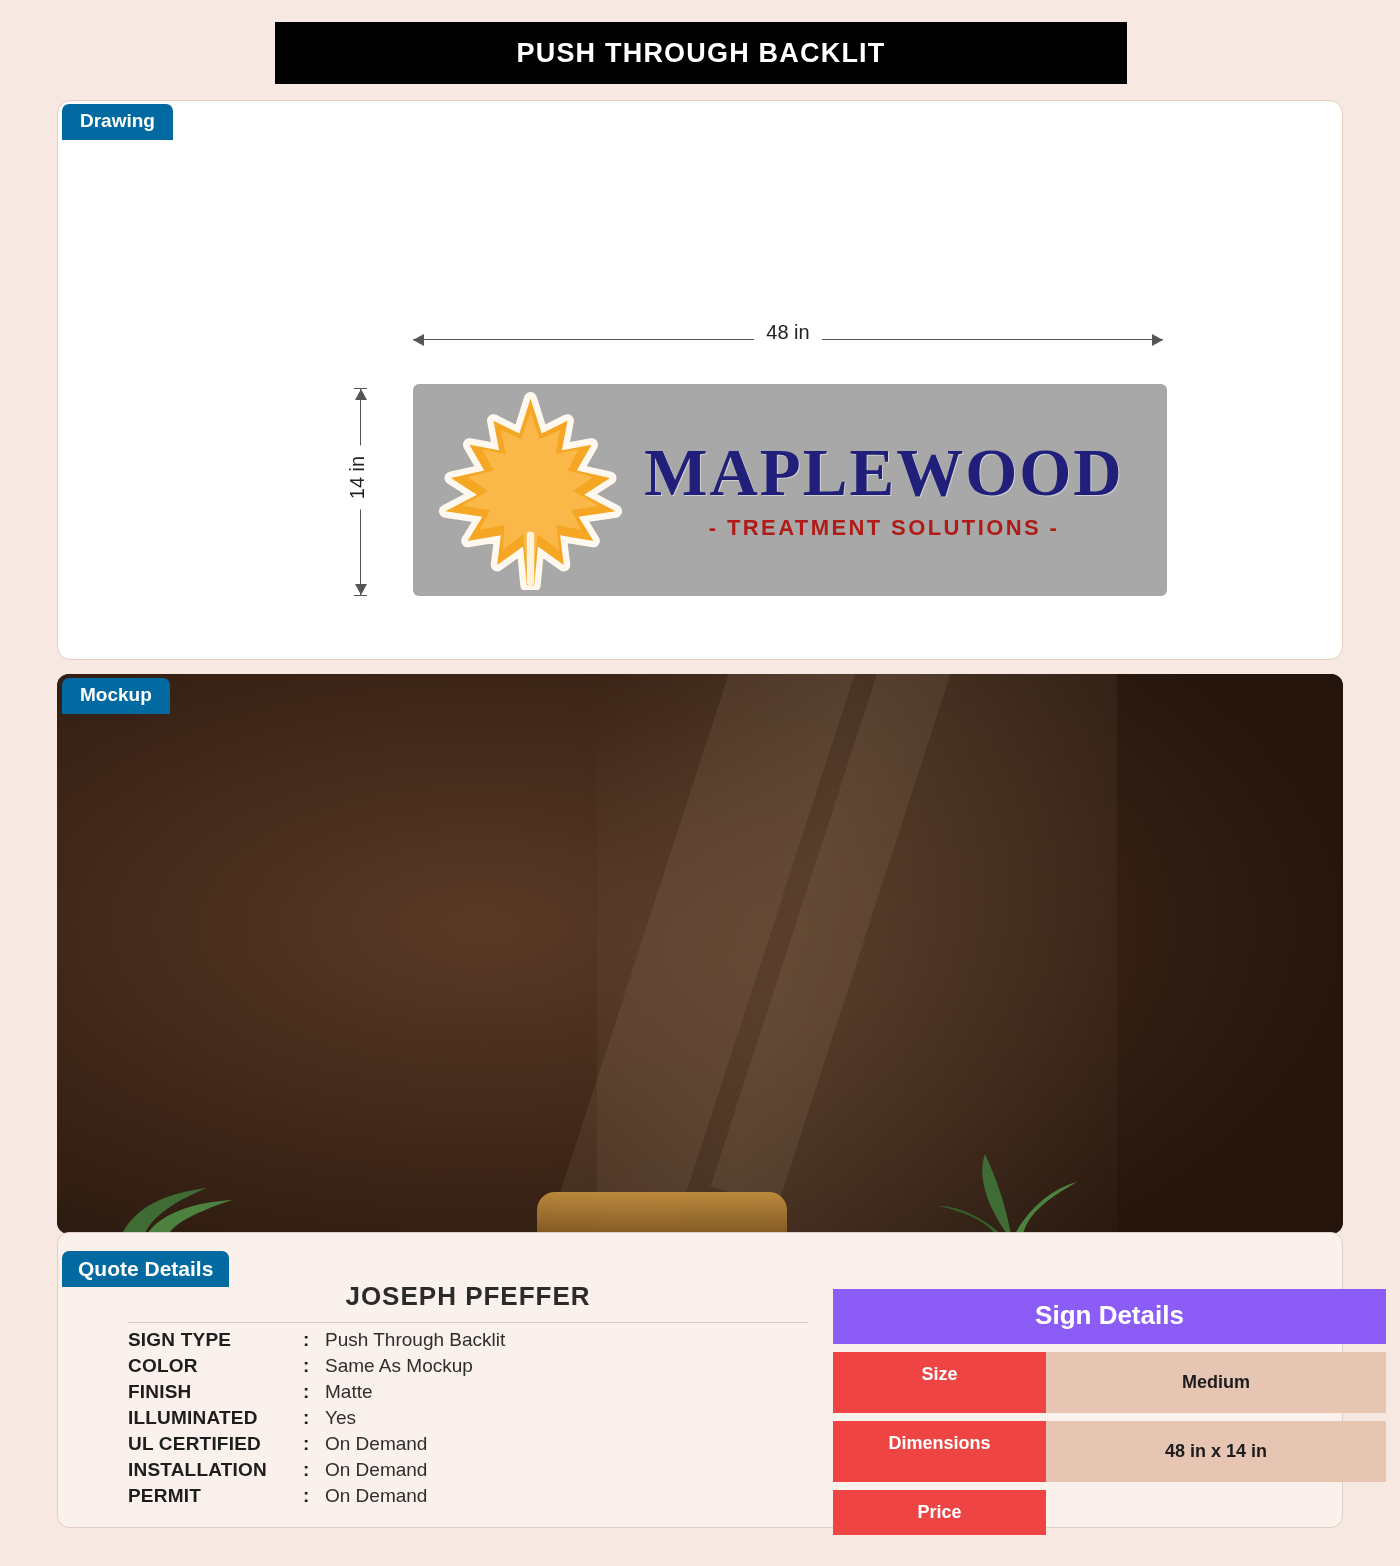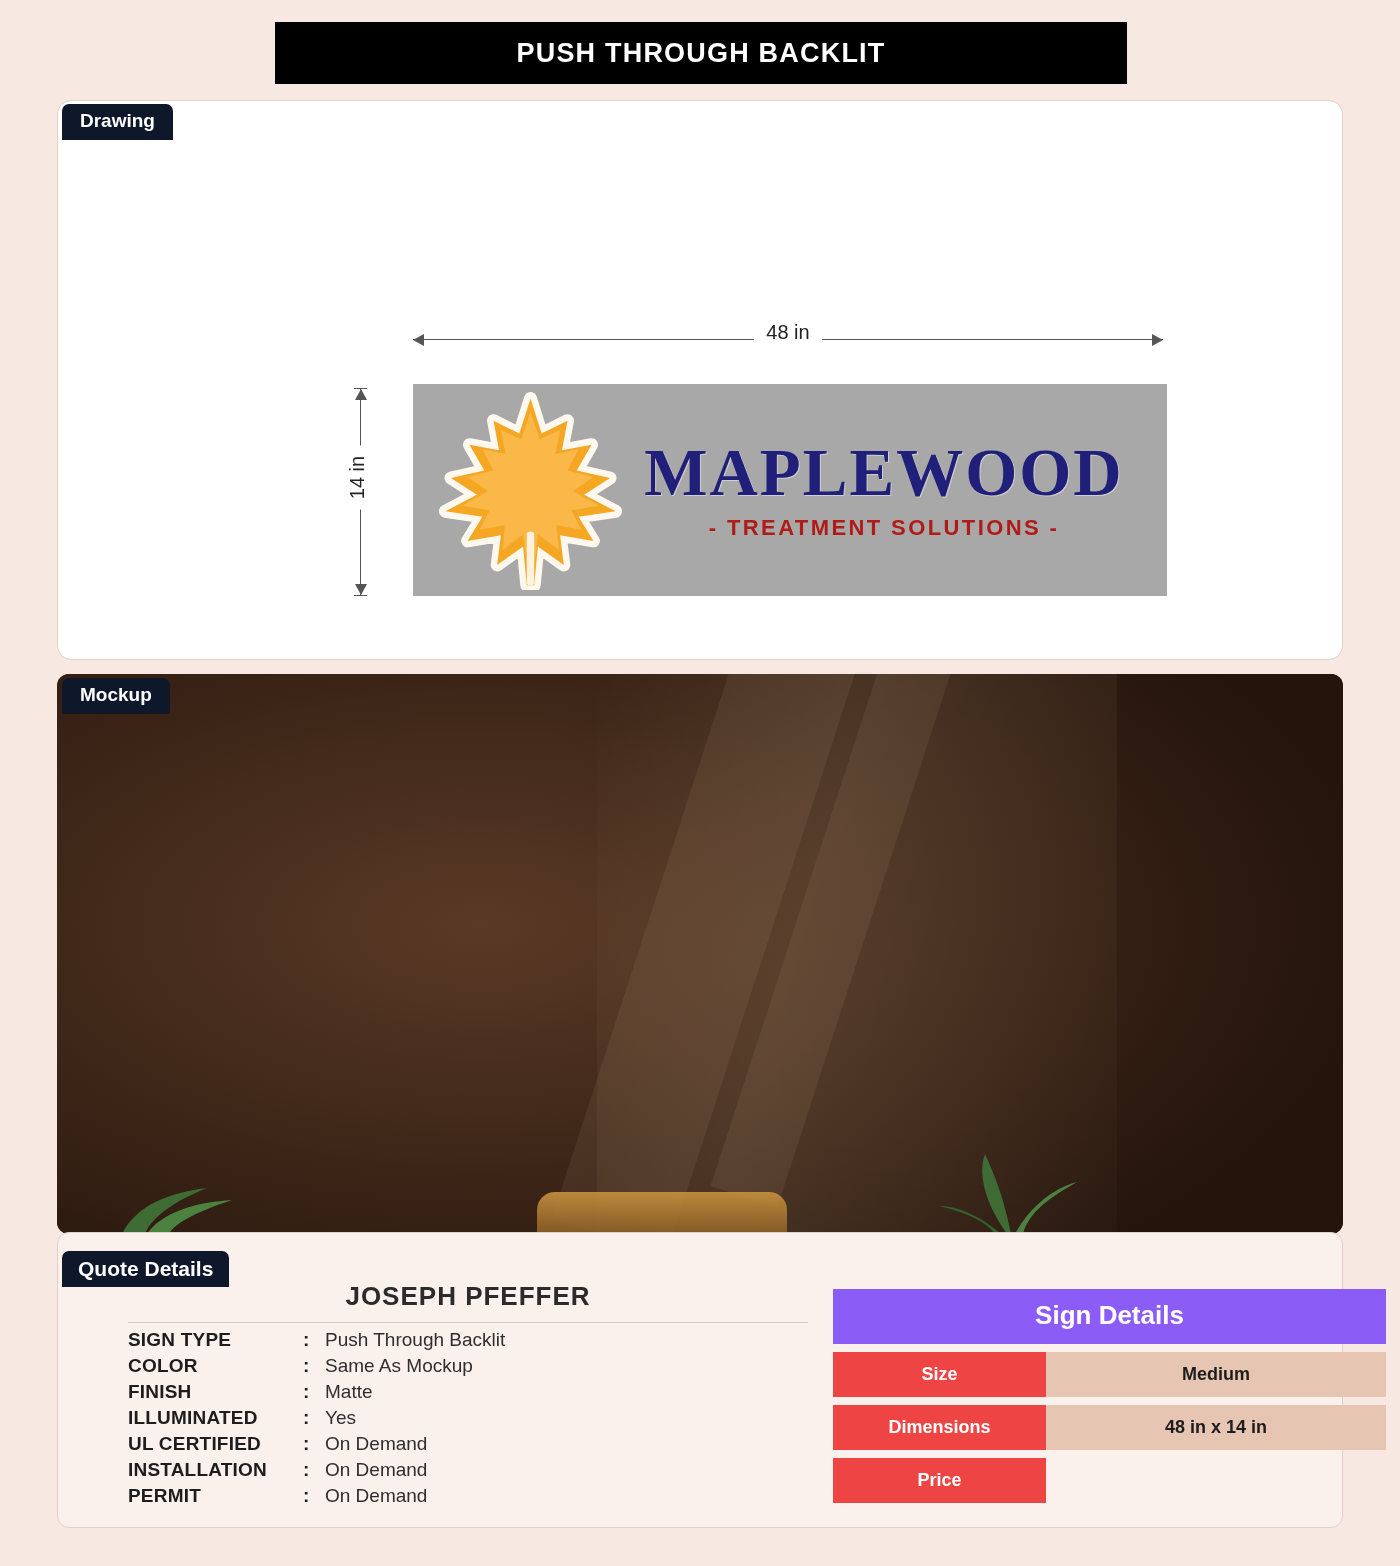--- a/index.html
+++ b/index.html
@@ -27,21 +27,21 @@
   .header-title {
     color: #fff;
     font-size: 27px;
     font-weight: bold;
     letter-spacing: 1.2px;
   }
 
   
   .tab-label {
     position: absolute;
-    background: #0f172a;
+    background: #0369a1;
     color: #fff;
     font-size: 19px;
     font-weight: bold;
     padding: 7px 18px 8px 18px;
     border-radius: 7px 7px 0 0;
     z-index: 5;
     line-height: 1.1;
   }
 
   
@@ -124,21 +124,21 @@
     transform: rotate(-90deg);
   }
   .dim-v-label span { background: #fff; padding: 0 10px; }
 
   
   .sign-plate {
     position: absolute;
     left: 355px; top: 283px;
     width: 754px; height: 212px;
     background: #a8a8a8;
-    border-radius: 0;
+    border-radius: 6px;
     overflow: hidden;
     padding-left: 44px;
   }
   .sign-inner {
     position: absolute;
     left: 0; top: 0; right: 0; bottom: 0;
     display: flex;
     align-items: center;
   }
   .leaf-wrap {
@@ -282,21 +282,21 @@
     text-align: center;
     padding: 12px 0;
   }
   .sd-value {
     flex: 1;
     background: #e6c5b3;
     color: #1d1d1d;
     font-weight: bold;
     font-size: 18px;
     text-align: center;
-    padding: 12px 0;
+    padding: 20px 0;
   }
 </style>
 </head>
 <body>
 
 <div class="page">
 
   <div class="header-bar">
     <div class="header-title">PUSH THROUGH BACKLIT</div>
   </div>

